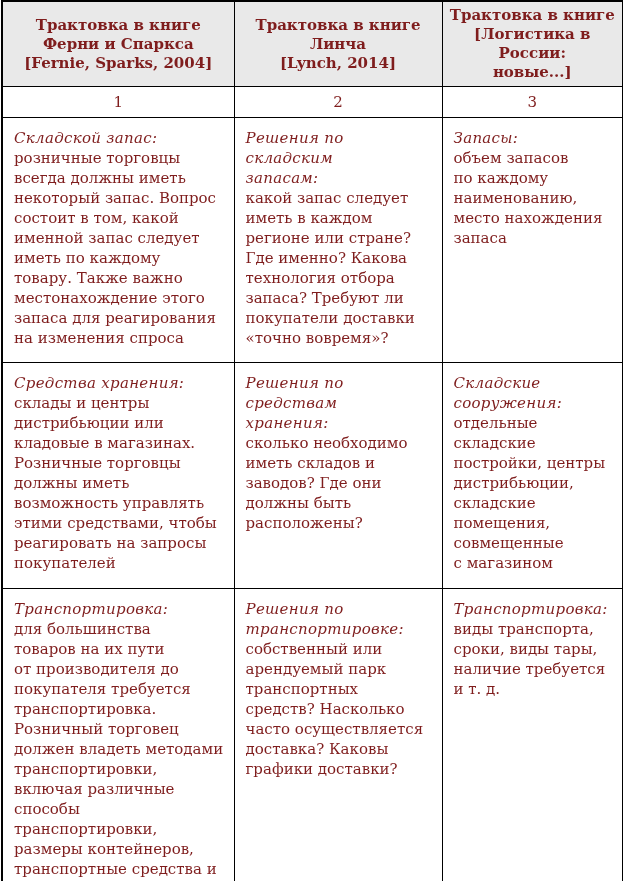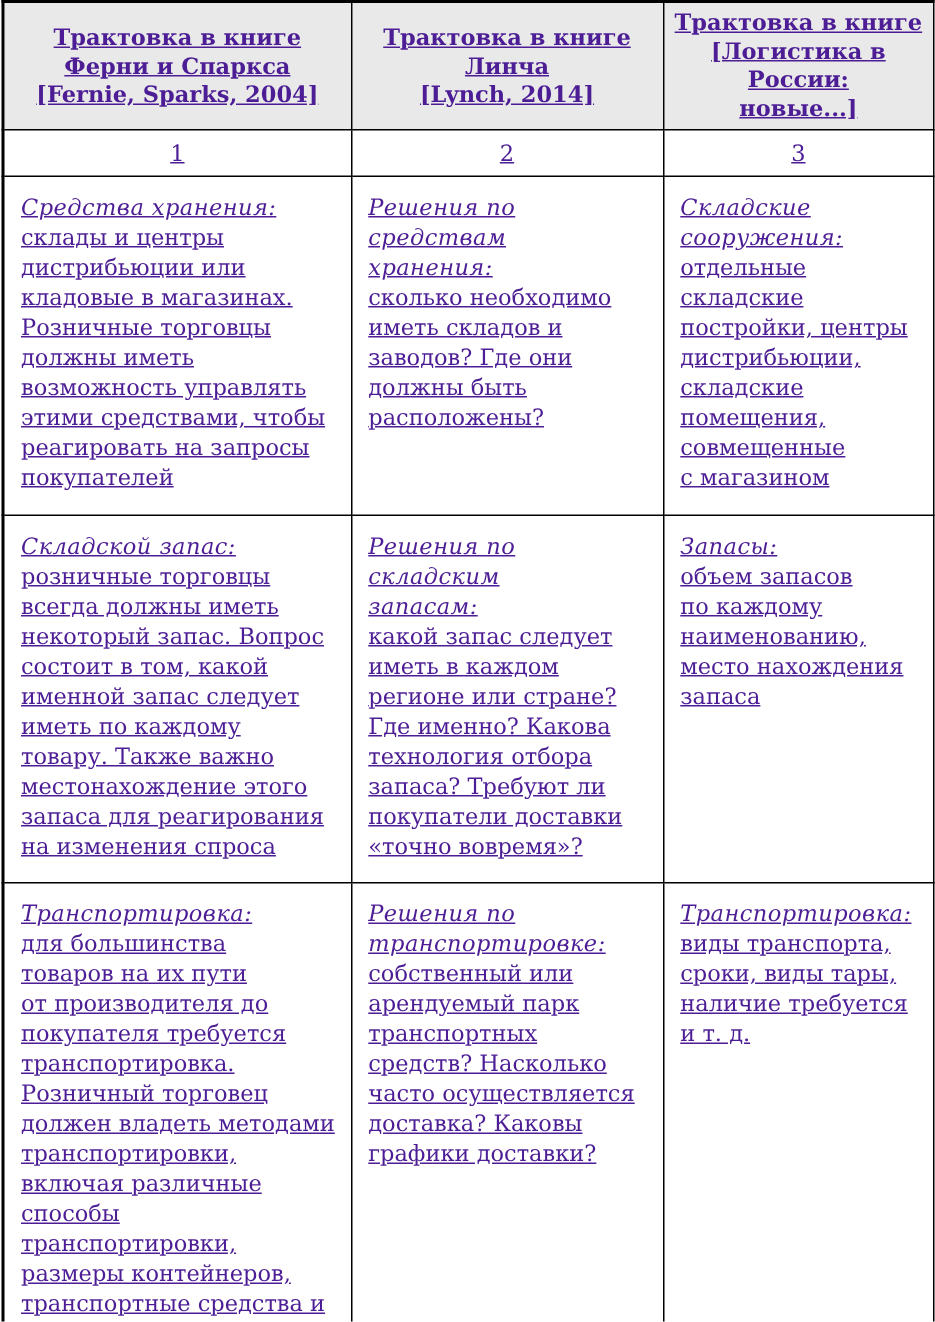--- a/index.html
+++ b/index.html
@@ -6,23 +6,22 @@
     margin: 0;
     padding: 0;
     background: #ffffff;
     width: 623px;
   }
   .page {
     width: 623px;
     height: 881px;
     background: #fdfdfd;
     font-family: "DejaVu Serif", "Liberation Serif", serif;
-    color: #4c1d95;
+    color: #7f1d1d;
     box-sizing: border-box;
-    text-decoration: underline;
   }
   table.cmp {
     border-collapse: collapse;
     table-layout: fixed;
     width: 621px;
     margin: 0 1px;
   }
   table.cmp col.c1 { width: 232px; }
   table.cmp col.c2 { width: 208px; }
   table.cmp col.c3 { width: 181px; }
@@ -93,55 +92,20 @@
 [Логистика в России:
 новые...]</th>
       </tr>
       <tr class="nums">
         <td>1</td>
         <td>2</td>
         <td>3</td>
       </tr>
     </thead>
     <tbody>
-      <tr class="content r1">
-        <td>
-          <div class="term">Средства хранения:</div>
-          <div class="def">склады и центры
-дистрибьюции или
-кладовые в магазинах.
-Розничные торговцы
-должны иметь
-возможность управлять
-этими средствами, чтобы
-реагировать на запросы
-покупателей</div>
-        </td>
-        <td>
-          <div class="term">Решения по средствам
-хранения:</div>
-          <div class="def">сколько необходимо
-иметь складов и
-заводов? Где они
-должны быть
-расположены?</div>
-        </td>
-        <td>
-          <div class="term">Складские
-сооружения:</div>
-          <div class="def">отдельные
-складские
-постройки, центры
-дистрибьюции,
-складские
-помещения,
-совмещенные
-с магазином</div>
-        </td>
-      </tr>
       <tr class="content r2">
         <td>
           <div class="term">Складской запас:</div>
           <div class="def">розничные торговцы
 всегда должны иметь
 некоторый запас. Вопрос
 состоит в том, какой
 именной запас следует
 иметь по каждому
 товару. Также важно
@@ -161,20 +125,55 @@
 покупатели доставки
 «точно вовремя»?</div>
         </td>
         <td>
           <div class="term">Запасы:</div>
           <div class="def">объем запасов
 по каждому
 наименованию,
 место нахождения
 запаса</div>
+        </td>
+      </tr>
+      <tr class="content r1">
+        <td>
+          <div class="term">Средства хранения:</div>
+          <div class="def">склады и центры
+дистрибьюции или
+кладовые в магазинах.
+Розничные торговцы
+должны иметь
+возможность управлять
+этими средствами, чтобы
+реагировать на запросы
+покупателей</div>
+        </td>
+        <td>
+          <div class="term">Решения по средствам
+хранения:</div>
+          <div class="def">сколько необходимо
+иметь складов и
+заводов? Где они
+должны быть
+расположены?</div>
+        </td>
+        <td>
+          <div class="term">Складские
+сооружения:</div>
+          <div class="def">отдельные
+складские
+постройки, центры
+дистрибьюции,
+складские
+помещения,
+совмещенные
+с магазином</div>
         </td>
       </tr>
       <tr class="content r3">
         <td>
           <div class="term">Транспортировка:</div>
           <div class="def">для большинства
 товаров на их пути
 от производителя до
 покупателя требуется
 транспортировка.

